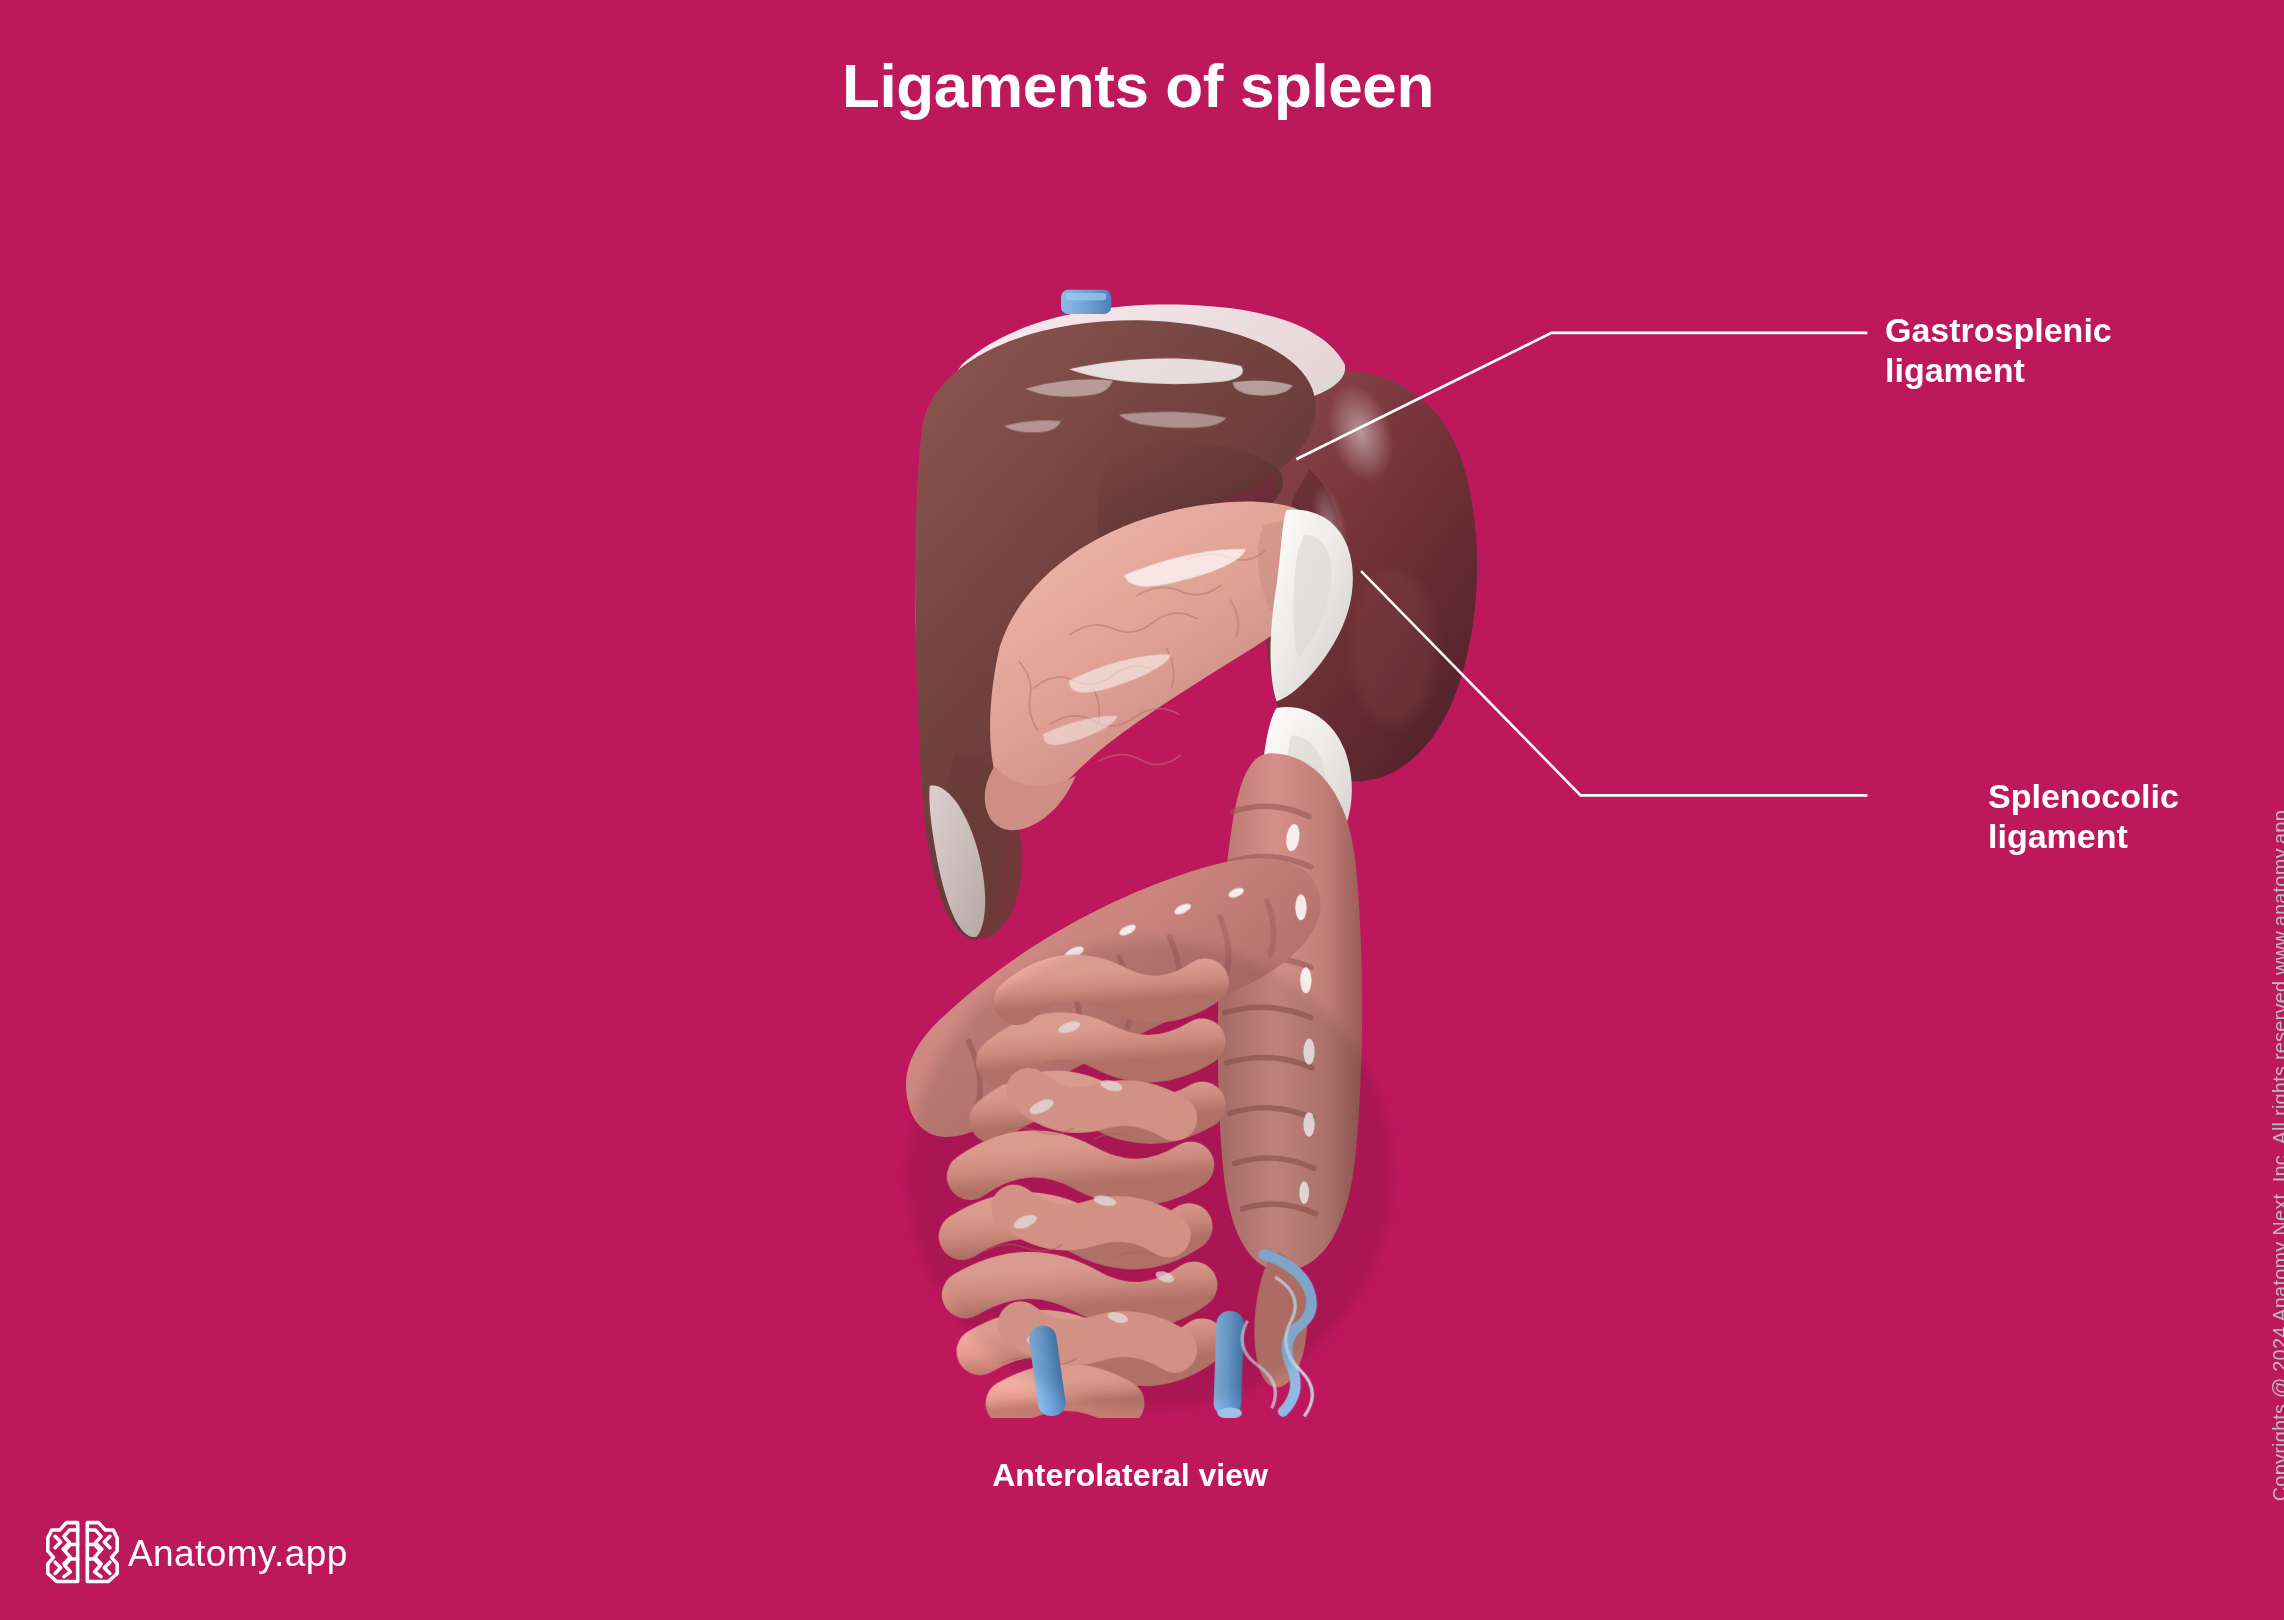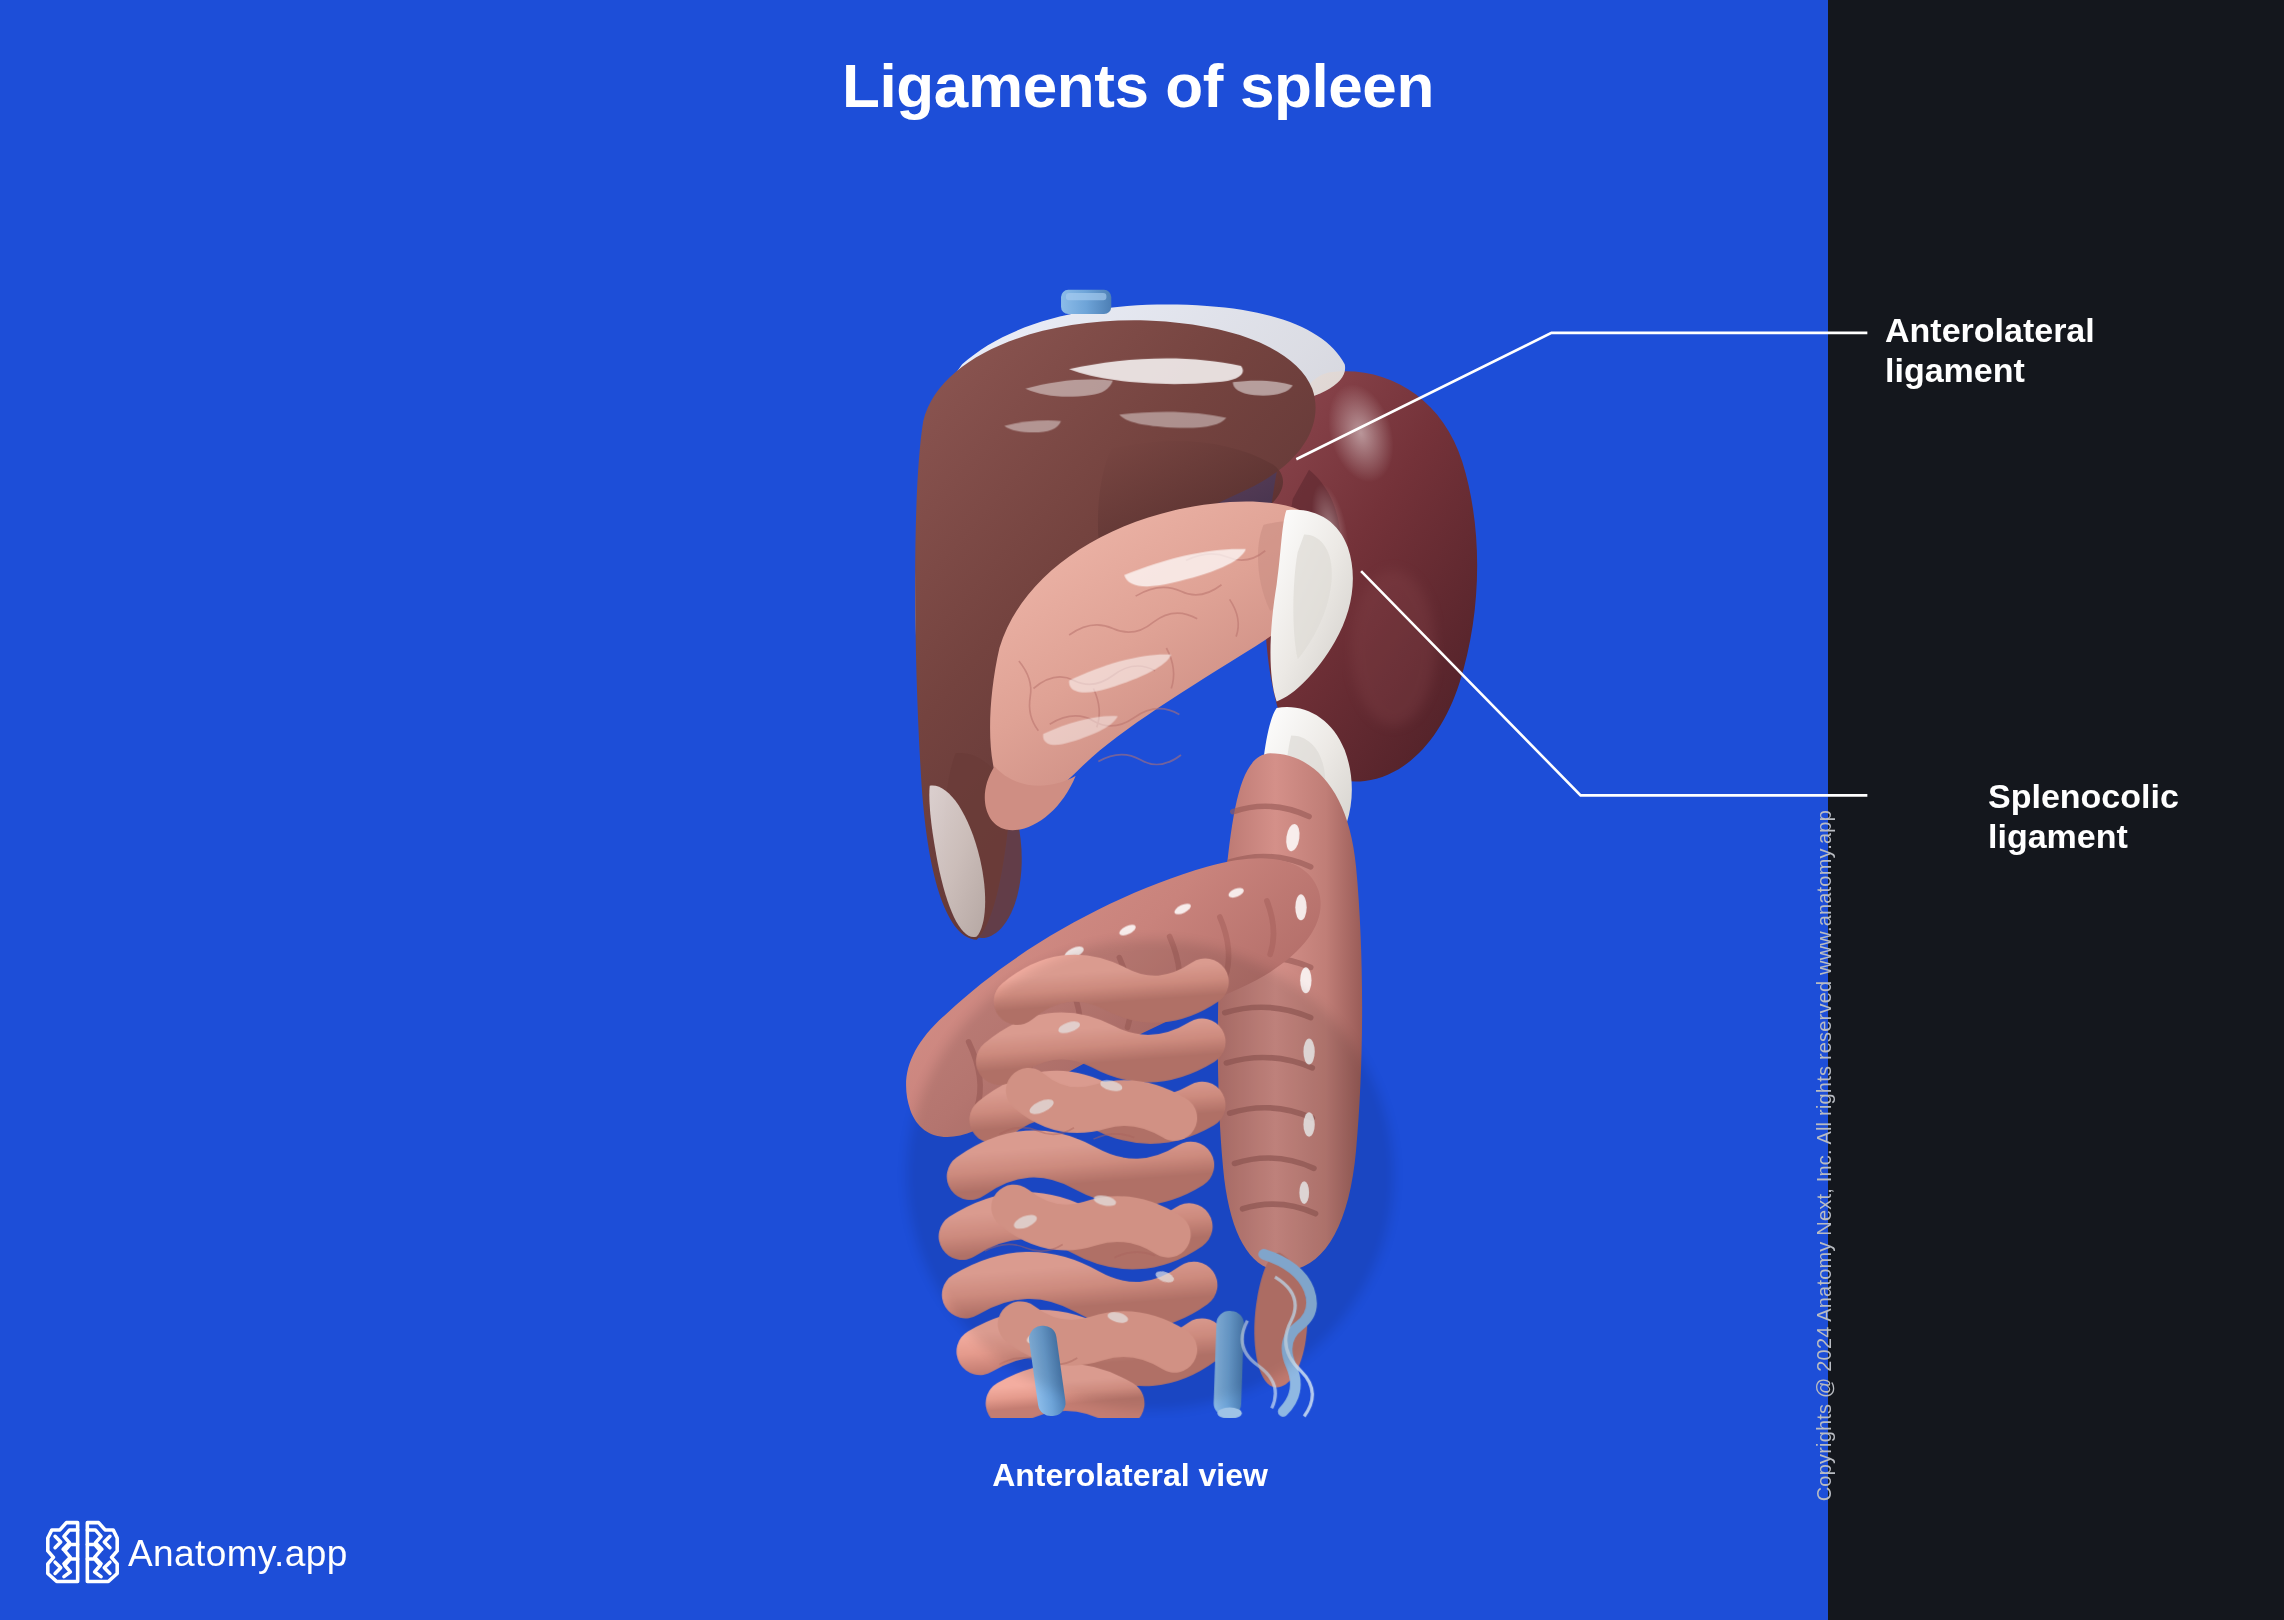--- a/index.html
+++ b/index.html
@@ -4,22 +4,22 @@
 <style>
   * { margin:0; padding:0; box-sizing:border-box; }
   html,body{
     width:2284px; height:1620px;
     background:#14171d;
     font-family:"Liberation Sans", sans-serif;
     overflow:hidden;
   }
   #stage{
     position:relative;
-    width:1828px; height:1620px;
-    background:#1d4ed8;
+    width:2284px; height:1620px;
+    background:#be185d;
   }
 
   
   #title{
     position:absolute;
     left:0; top:55px;
     width:2284px;
     text-align:center;
     color:#ffffff;
     font-size:62px;
@@ -366,21 +366,21 @@
       <ellipse cx="400" cy="1120" rx="300" ry="290" fill="#000000" opacity="0.10" filter="url(#soft2)"></ellipse>
     </svg>
   </div>
 
   <svg id="leaders" viewBox="0 0 2819 2000">
     <polyline points="1600,567 1915,411 2305,411" fill="none" stroke="#ffffff" stroke-width="3.2"></polyline>
     <polyline points="1680,705 1951,982 2305,982" fill="none" stroke="#ffffff" stroke-width="3.2"></polyline>
   </svg>
 
   <div class="label" id="label-gastrosplenic">
-    <div>Anterolateral</div>
+    <div>Gastrosplenic</div>
     <div>ligament</div>
   </div>
 
   <div class="label" id="label-splenocolic">
     <div>Splenocolic</div>
     <div>ligament</div>
   </div>
 
   <div id="caption">Anterolateral view</div>
 

